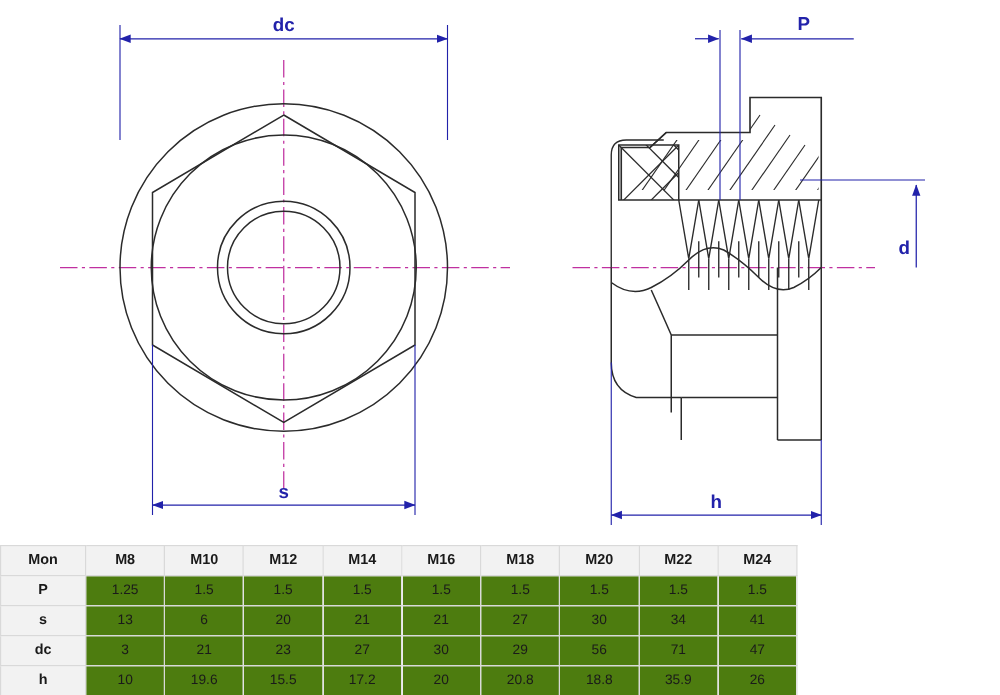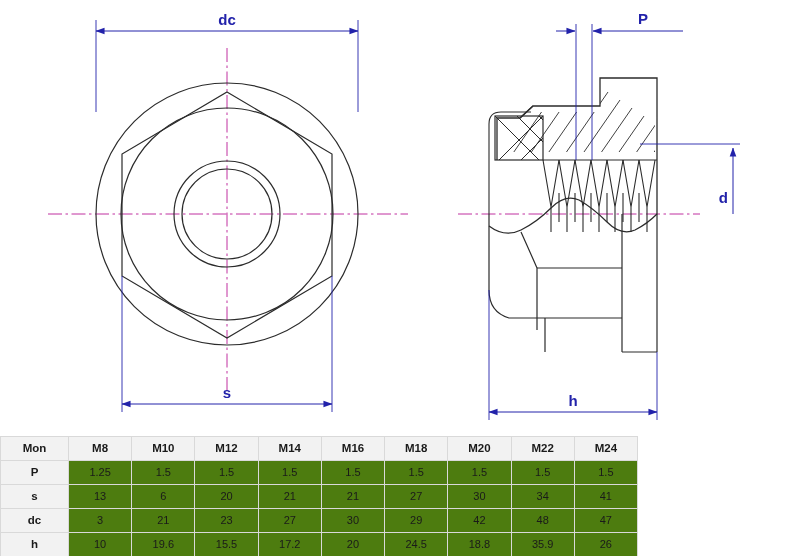--- a/index.html
+++ b/index.html
@@ -312,32 +312,32 @@
           <td>41</td>
         </tr>
         <tr>
           <th>dc</th>
           <td>3</td>
           <td>21</td>
           <td>23</td>
           <td>27</td>
           <td>30</td>
           <td>29</td>
-          <td>42</td>
-          <td>48</td>
+          <td>56</td>
+          <td>71</td>
           <td>47</td>
         </tr>
         <tr>
           <th>h</th>
           <td>10</td>
           <td>19.6</td>
           <td>15.5</td>
           <td>17.2</td>
           <td>20</td>
-          <td>24.5</td>
+          <td>20.8</td>
           <td>18.8</td>
           <td>35.9</td>
           <td>26</td>
         </tr>
       </tbody>
     </table>
   </div>
 
 </div>
 

